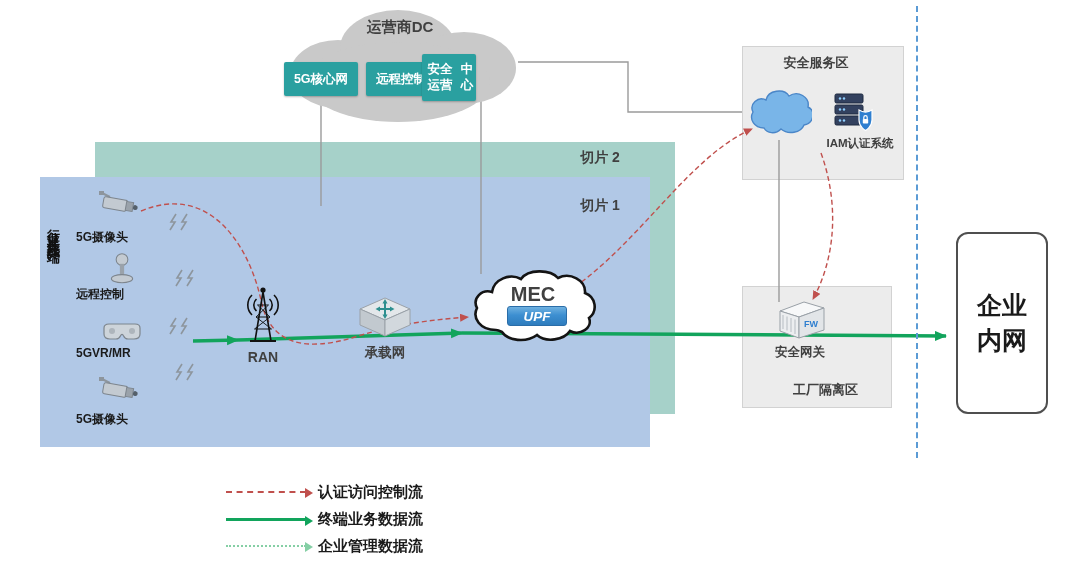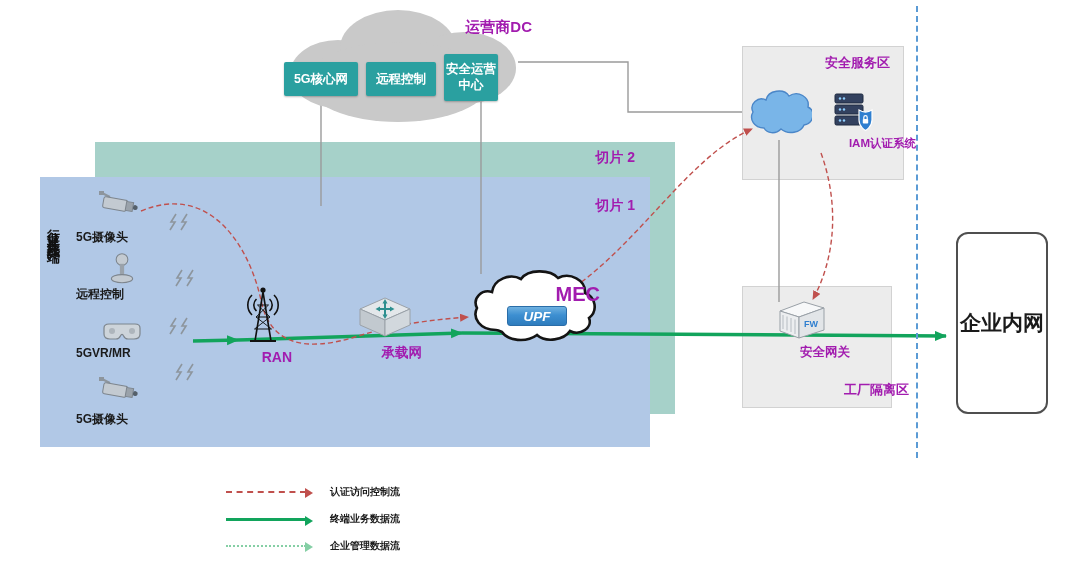--- a/index.html
+++ b/index.html
@@ -1,27 +1,27 @@
 <!DOCTYPE html>
 <html><head>
 <meta charset="utf-8">
 <style>
   *{box-sizing:border-box;margin:0;padding:0}
   body{font-family:"Liberation Sans","DejaVu Sans",sans-serif;background:#fff}
   .canvas{position:relative;width:1080px;height:566px;background:#fff;color:#1a1a1a;overflow:hidden}
   .abs{position:absolute}
-  .lbl{position:absolute;font-weight:bold;color:#a21caf;text-align:right}
+  .lbl{position:absolute;font-weight:bold;color:#404040;text-align:center}
 
   
   .op-cloud{left:268px;top:4px;width:264px;height:122px}
   .op-title{left:268px;top:18px;width:264px;font-size:15px}
   .nb{position:absolute;background:#2aa0a0;color:#fff;font-weight:bold;display:flex;align-items:center;justify-content:center;text-align:center;font-size:12.5px;border-radius:2px;box-shadow:0 1px 2px rgba(0,0,0,.25)}
   .nb-core{left:284px;top:62px;width:74px;height:34px}
   .nb-nms{left:366px;top:62px;width:70px;height:34px}
-  .nb-soc{left:444px;top:54px;width:54px;height:47px;flex-direction:column;line-height:1.25}
+  .nb-soc{left:422px;top:54px;width:54px;height:47px;flex-direction:row;line-height:1.25}
 
   
   .slice2{left:95px;top:142px;width:580px;height:272px;background:#a6d1c9}
   .slice1{left:40px;top:177px;width:610px;height:270px;background:#b1c8e6}
   .slice2-label{left:565px;top:149px;width:70px;font-size:14px}
   .slice1-label{left:565px;top:197px;width:70px;font-size:14px}
 
   .side-label{position:absolute;left:44px;top:219px;height:165px;writing-mode:vertical-rl;font-weight:bold;font-size:13px;letter-spacing:3px;color:#111}
 
   
@@ -51,34 +51,34 @@
   .zone-sec{left:742px;top:46px;width:162px;height:134px;background:#ececec;border:1px solid #d2d2d2}
   .zone-sec-title{left:742px;top:54px;width:148px;font-size:13px}
   .sec-cloud{left:748px;top:86px;width:64px;height:52px}
   .iam-icon{left:832px;top:90px;width:46px;height:46px}
   .iam-label{left:804px;top:136px;width:112px;font-size:11.5px}
   .zone-fac{left:742px;top:286px;width:150px;height:122px;background:#ececec;border:1px solid #d2d2d2}
   .fw-icon{left:768px;top:296px;width:62px;height:48px}
   .gw-label{left:750px;top:344px;width:100px;font-size:12.5px}
   .zone-fac-title{left:742px;top:381px;width:167px;font-size:13px}
 
-  .ent{position:absolute;left:956px;top:232px;width:92px;height:182px;background:#fff;border:2px solid #4f4f4f;border-radius:12px;display:flex;flex-direction:row;align-items:center;justify-content:center;font-weight:bold;font-size:21px;line-height:1.4}
+  .ent{position:absolute;left:956px;top:232px;width:92px;height:182px;background:#fff;border:2px solid #4f4f4f;border-radius:12px;display:flex;flex-direction:column;align-items:center;justify-content:center;font-weight:bold;font-size:25px;line-height:1.4}
   .sep{position:absolute;left:916px;top:6px;height:452px;width:0;border-left:2px dashed #5b9bd5}
 
   .conn{position:absolute;left:0;top:0;width:1080px;height:566px;pointer-events:none}
 
   
   .legend-row{position:absolute;display:flex;align-items:center;height:16px}
   .lr1{left:226px;top:484px}.lr2{left:226px;top:511px}.lr3{left:226px;top:538px}
   .lline{position:relative;width:80px;height:0}
   .lline::after{content:"";position:absolute;left:79px;top:50%;margin-top:-5px;width:0;height:0;border-top:5px solid transparent;border-bottom:5px solid transparent}
   .ll-red{border-top:2px dashed #c0504d}.ll-red::after{border-left:8px solid #c0504d}
   .ll-green{border-top:3px solid #12a45c}.ll-green::after{border-left:8px solid #12a45c}
   .ll-dot{border-top:2px dotted #85cfa5}.ll-dot::after{border-left:8px solid #85cfa5}
-  .llabel{margin-left:24px;font-weight:bold;font-size:10px;white-space:nowrap}
+  .llabel{margin-left:12px;font-weight:bold;font-size:15px;white-space:nowrap}
 </style>
 </head>
 <body>
 
 <div class="canvas">
 
   <div class="abs slice2">
     <div class="lbl slice2-label" style="left:470px;top:7px">切片 2</div>
   </div>
   <div class="abs slice1">

